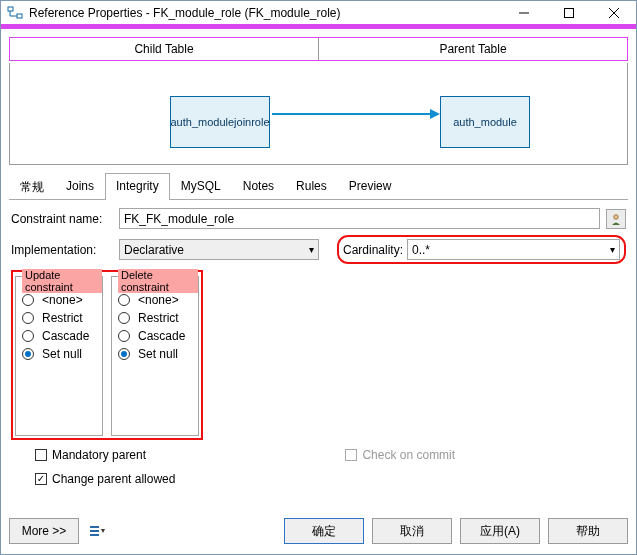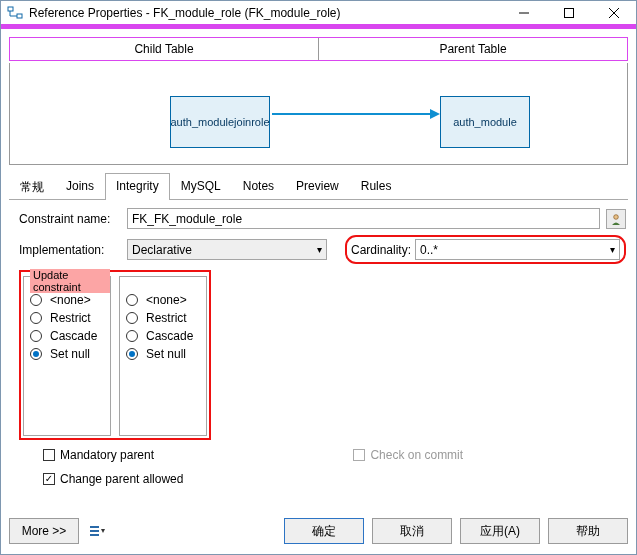--- a/index.html
+++ b/index.html
@@ -16,21 +16,21 @@
 
 .diagram { border: 1px solid #999; border-top: none; margin: 0 8px; height: 102px; position: relative; background: #fff; }
 .entity { position: absolute; width: 100px; height: 52px; border: 1px solid #0168A8; background: #E2F0F8; display: flex; align-items: center; justify-content: center; color: #0A3C64; font-size: 11px; }
 .arrow-line { position: absolute; height: 2px; background: #0F8FD1; }
 .arrow-head { position: absolute; width: 0; height: 0; border-top: 5px solid transparent; border-bottom: 5px solid transparent; border-left: 10px solid #0F8FD1; }
 
 .tabs { display: flex; margin: 8px 8px 0 8px; border-bottom: 1px solid #aaa; }
 .tab { padding: 5px 10px 4px; border: 1px solid transparent; border-bottom: none; margin-bottom: -1px; color: #000; cursor: default; }
 .tab.active { border-color: #aaa; background: #fff; }
 
-.form-area { padding: 8px 10px 0 18px; }
+.form-area { padding: 8px 10px 0 10px; }
 .row { display: flex; align-items: center; margin-bottom: 6px; gap: 6px; }
 .lbl { width: 102px; color: #000; }
 .txt { flex: 1; height: 21px; border: 1px solid #A5A5A5; padding: 0 4px; background: #fff; }
 .iconbtn { width: 20px; height: 20px; border: 1px solid #A5A5A5; background: #ECECEC; display:flex; align-items:center; justify-content:center; }
 .combo { height: 21px; border: 1px solid #A5A5A5; background: #EFEFEF; display: flex; align-items: center; padding: 0 4px; position: relative; }
 .combo .val { flex: 1; }
 .combo .cd { font-size: 10px; }
 
 .redbox { border: 2px solid #E11; }
 
@@ -93,22 +93,22 @@
   <div class="arrow-line" style="left:262px;top:50px;width:160px;"></div>
   <div class="arrow-head" style="left:420px;top:46px;"></div>
 </div>
 
 <div class="tabs">
   <div class="tab">常规</div>
   <div class="tab">Joins</div>
   <div class="tab active">Integrity</div>
   <div class="tab">MySQL</div>
   <div class="tab">Notes</div>
+  <div class="tab">Rules</div>
   <div class="tab">Preview</div>
-  <div class="tab">Rules</div>
 </div>
 
 <div class="form-area">
   <div class="row">
     <span class="lbl">Constraint name:</span>
     <input class="txt" value="FK_FK_module_role" style="">
     <div class="iconbtn">
       <svg width="12" height="12">
           <circle cx="6" cy="4" r="2.3" fill="#E7C089" stroke="#8A5A1E" stroke-width="0.7"></circle>
           <path d="M2 12 Q6 7 10 12" fill="#4A7A3A"></path>
@@ -148,20 +148,21 @@
             <span>Cascade</span>
           </div>
         <div class="radio-row">
             <span class="radio">
               <span class="dot"></span>
             </span>
             <span>Set null</span>
           </div>
       </div>
       <div class="fset">
+        <span class="legend">Delete constraint</span>
         <div class="radio-row">
             <span class="radio"></span>
             <span>&lt;none&gt;</span>
           </div>
         <div class="radio-row">
             <span class="radio"></span>
             <span>Restrict</span>
           </div>
         <div class="radio-row">
             <span class="radio"></span>

